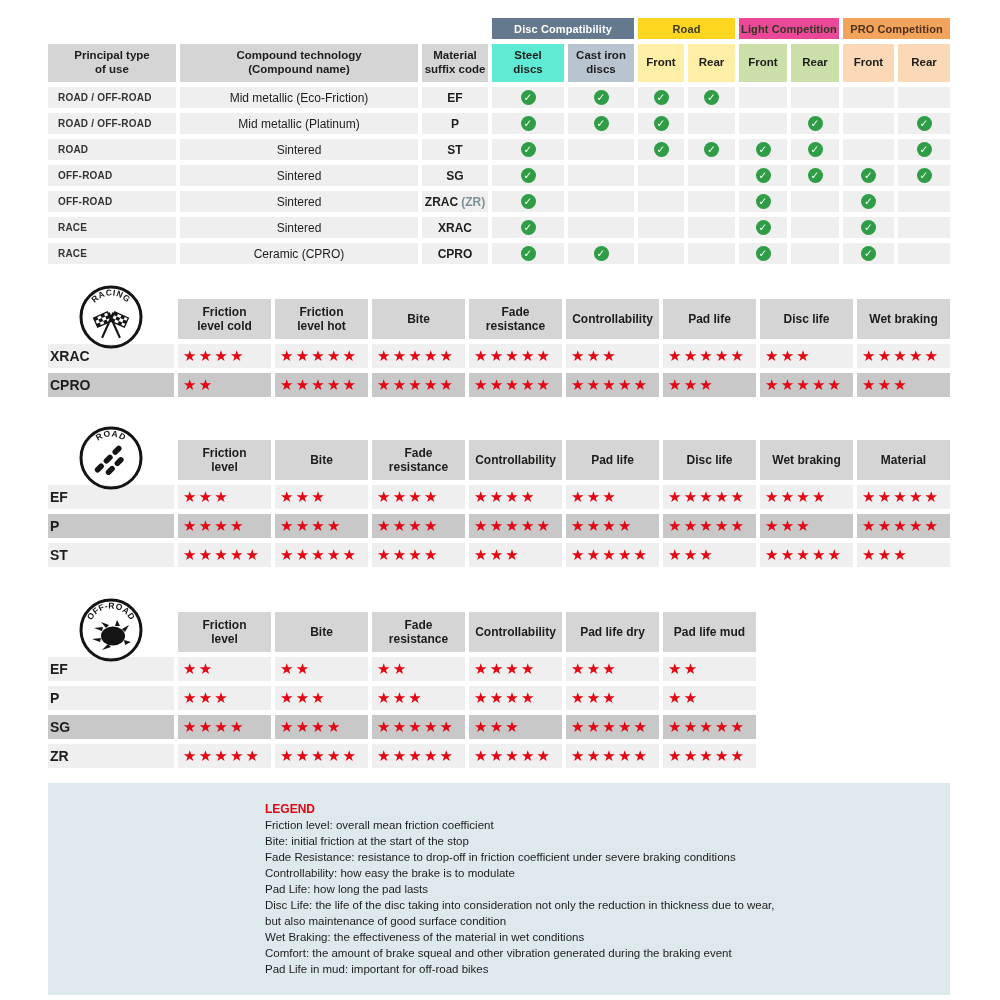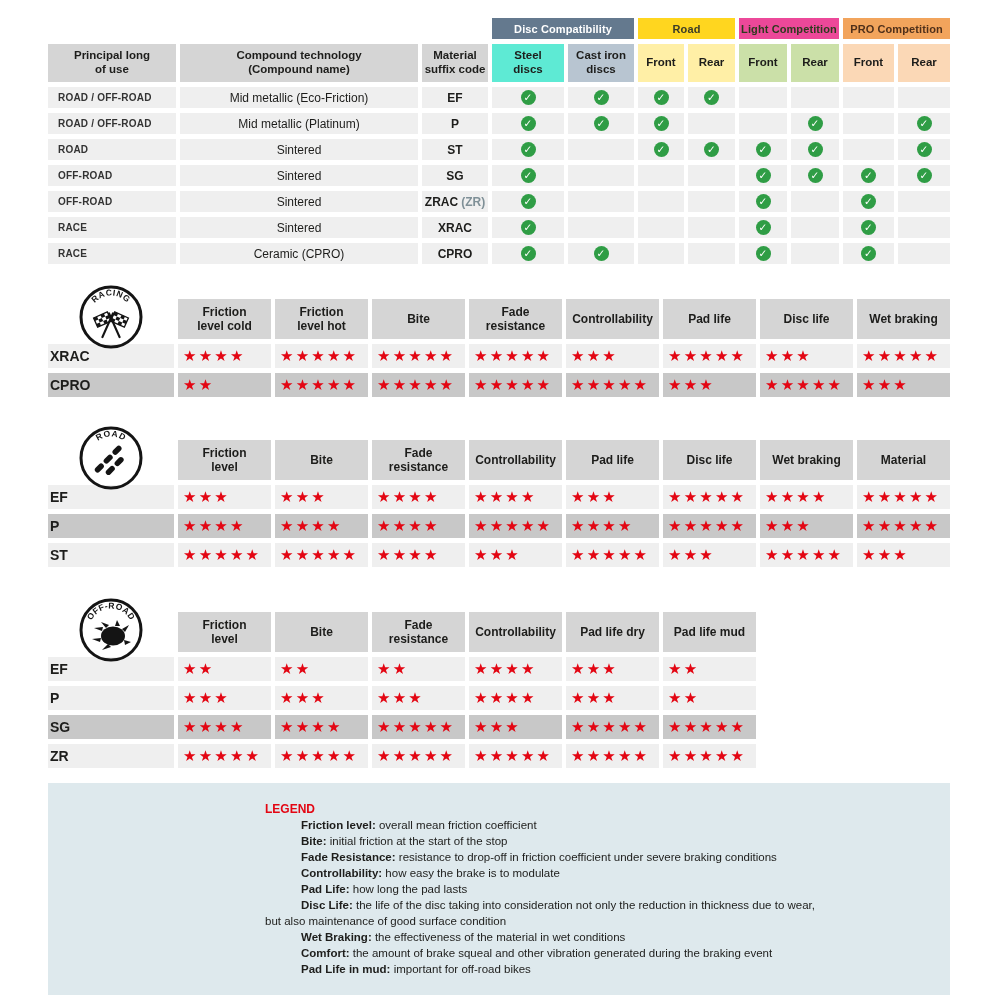--- a/index.html
+++ b/index.html
@@ -61,35 +61,35 @@
   .hl{background:var(--row-dark,#c8c8c8);}
   .stars{
     color:var(--star-red,#e30613);font-size:15px;letter-spacing:2.2px;line-height:1;
     font-family:"DejaVu Sans",sans-serif;
   }
 
   
   .legend-box{margin-top:15px;background:var(--legend-bg,#dee9ed);padding:18px 24px 18px 217px;}
   .legend-title{color:var(--star-red,#e30613);font-size:12px;font-weight:700;line-height:16px;}
   .legend-line{font-size:11.5px;line-height:16px;color:#1d1d1b;}
-  .legend-line b{font-weight:700;margin-left:36px;}
+  .legend-line b{font-weight:400;}
 </style>
 </head>
 <body>
 
 <div class="page">
 
   <section>
     <div class="compat-grid" id="compat-grid">
         <div class="cg-spacer"></div>
         <div class="cg-group" style="background: rgb(100, 121, 142); color: rgb(255, 255, 255);">Disc Compatibility</div>
         <div class="cg-group" style="background: rgb(255, 214, 31); color: rgb(60, 60, 40);">Road</div>
         <div class="cg-group" style="background: #ec4899; color: rgb(45, 58, 30);">Light Competition</div>
         <div class="cg-group" style="background: rgb(242, 164, 92); color: rgb(80, 48, 26);">PRO Competition</div>
-        <div class="cg-sub base base0">Principal long
+        <div class="cg-sub base base0">Principal type
 of use</div>
         <div class="cg-sub base base1">Compound technology
 (Compound name)</div>
         <div class="cg-sub base base2">Material
 suffix code</div>
         <div class="cg-sub" style="background: #5eead4;">Steel
 discs</div>
         <div class="cg-sub" style="background: rgb(184, 197, 209);">Cast iron
 discs</div>
         <div class="cg-sub" style="background: rgb(255, 239, 166);">Front</div>

